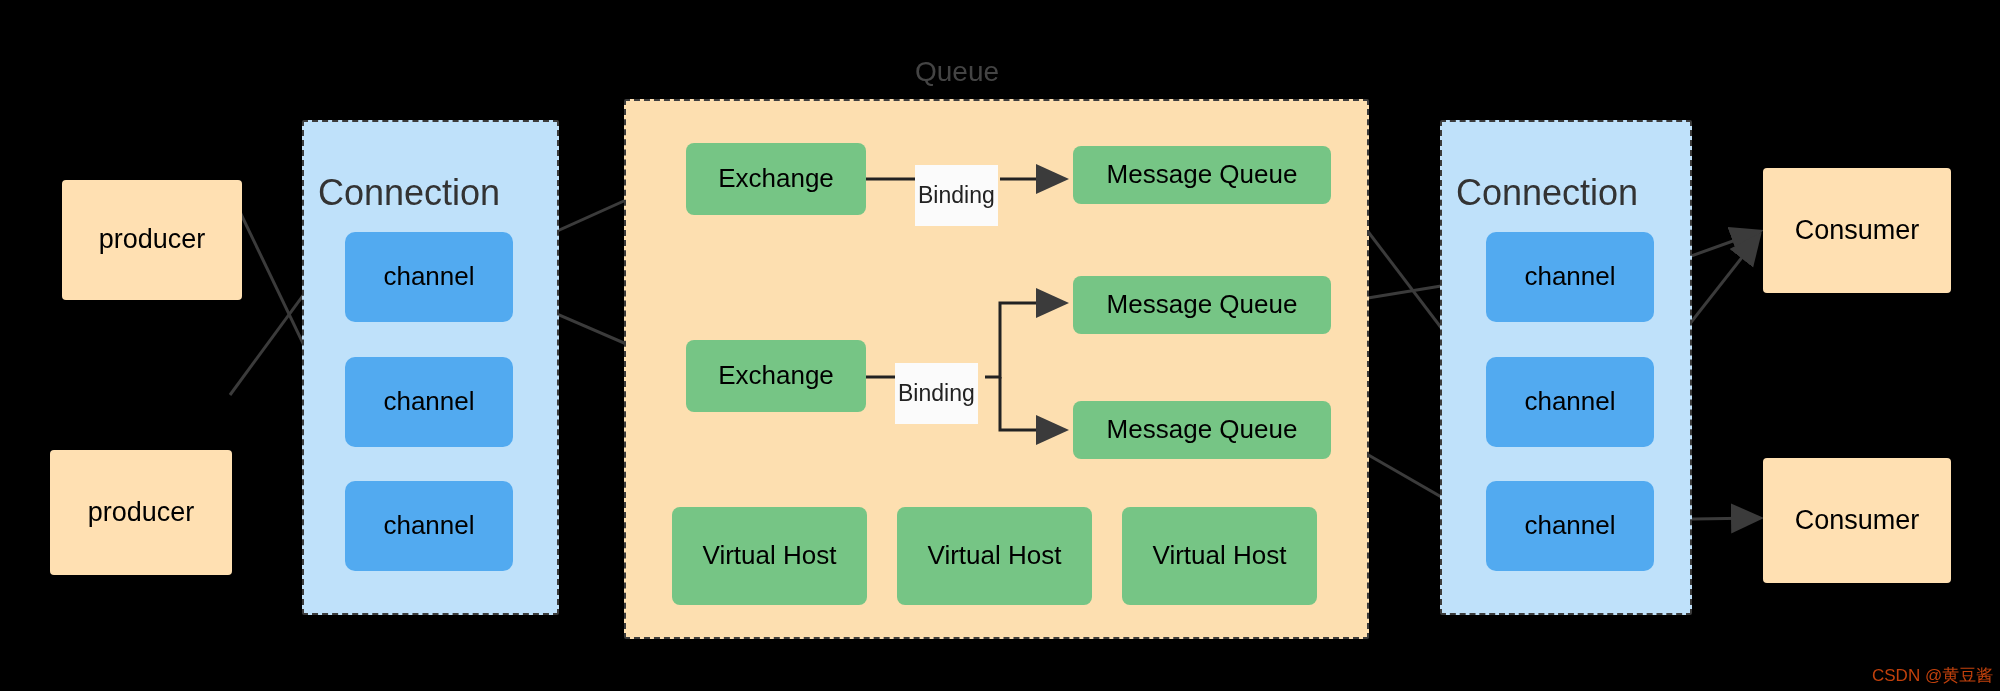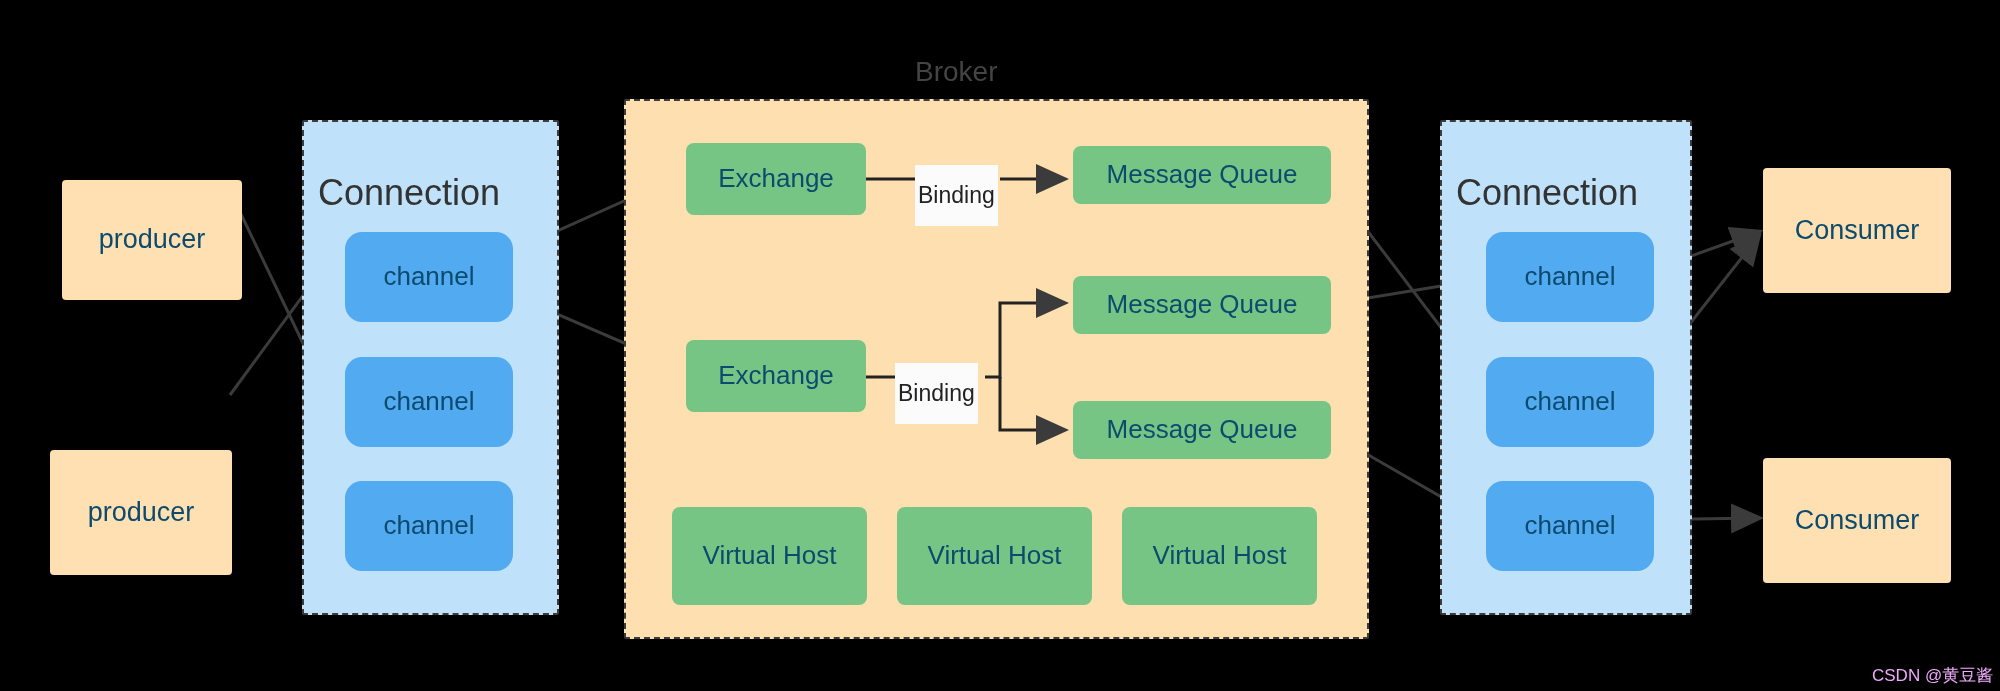--- a/index.html
+++ b/index.html
@@ -1,34 +1,34 @@
 <!DOCTYPE html>
 <html><head>
 <meta charset="utf-8">
 <style>
   html,body{margin:0;padding:0;background:#000;}
   body{width:2000px;height:691px;overflow:hidden;
        font-family:"Liberation Sans","DejaVu Sans",sans-serif;}
   #stage{position:relative;width:2000px;height:691px;background:#000;}
 
   .box{position:absolute;box-sizing:border-box;display:flex;align-items:center;
-       justify-content:center;color:#0c4a6e;text-align:left;line-height:1.15;}
+       justify-content:center;color:#000000;text-align:left;line-height:1.15;}
 
   .orange{background:#ffe0b2;border-radius:4px;font-size:27px;}
   .green{background:#76c585;border-radius:8px;font-size:26px;}
-  .bluechan{background:#52aaf0;border-radius:17px;font-size:26px;}
+  .bluechan{background:#52aaf0;border-radius:10px;font-size:26px;}
   .conn{background:#bfe1fa;border:2.5px dashed #3b3b3b;border-radius:2px;
         align-items:flex-start;justify-content:flex-start;}
   .broker{background:#fddfb0;border:2.5px dashed #3b3b3b;border-radius:2px;}
 
   .conn-label{position:absolute;font-size:36px;color:#333;white-space:nowrap;}
   .broker-label{position:absolute;font-size:28px;color:#444;white-space:nowrap;}
   .binding{position:absolute;background:#fbfbfb;color:#222;font-size:23px;
            padding:17px 3px;white-space:nowrap;}
-  .watermark{position:absolute;color:#f0abfc;font-size:17px;white-space:nowrap;}
+  .watermark{position:absolute;color:#c2410c;font-size:17px;white-space:nowrap;}
 
   svg.edges{position:absolute;left:0;top:0;width:2000px;height:691px;
             pointer-events:none;}
 </style>
 </head>
 <body>
 
 <div id="stage">
 
   <svg class="edges" viewBox="0 0 2000 691">
@@ -73,21 +73,21 @@
   <div class="box bluechan" style="left:345px;top:232px;width:168px;height:90px;">
     <span>channel</span>
   </div>
   <div class="box bluechan" style="left:345px;top:357px;width:168px;height:90px;">
     <span>channel</span>
   </div>
   <div class="box bluechan" style="left:345px;top:481px;width:168px;height:90px;">
     <span>channel</span>
   </div>
 
-  <div class="broker-label" style="left:915px;top:56px;">Broker</div>
+  <div class="broker-label" style="left:915px;top:56px;">Queue</div>
   <div class="box broker" style="left:624px;top:99px;width:745px;height:540px;"></div>
 
   <div class="box green" style="left:686px;top:143px;width:180px;height:72px;">
     <span>Exchange</span>
   </div>
   <div class="box green" style="left:686px;top:340px;width:180px;height:72px;">
     <span>Exchange</span>
   </div>
 
   <svg class="edges" viewBox="0 0 2000 691">

